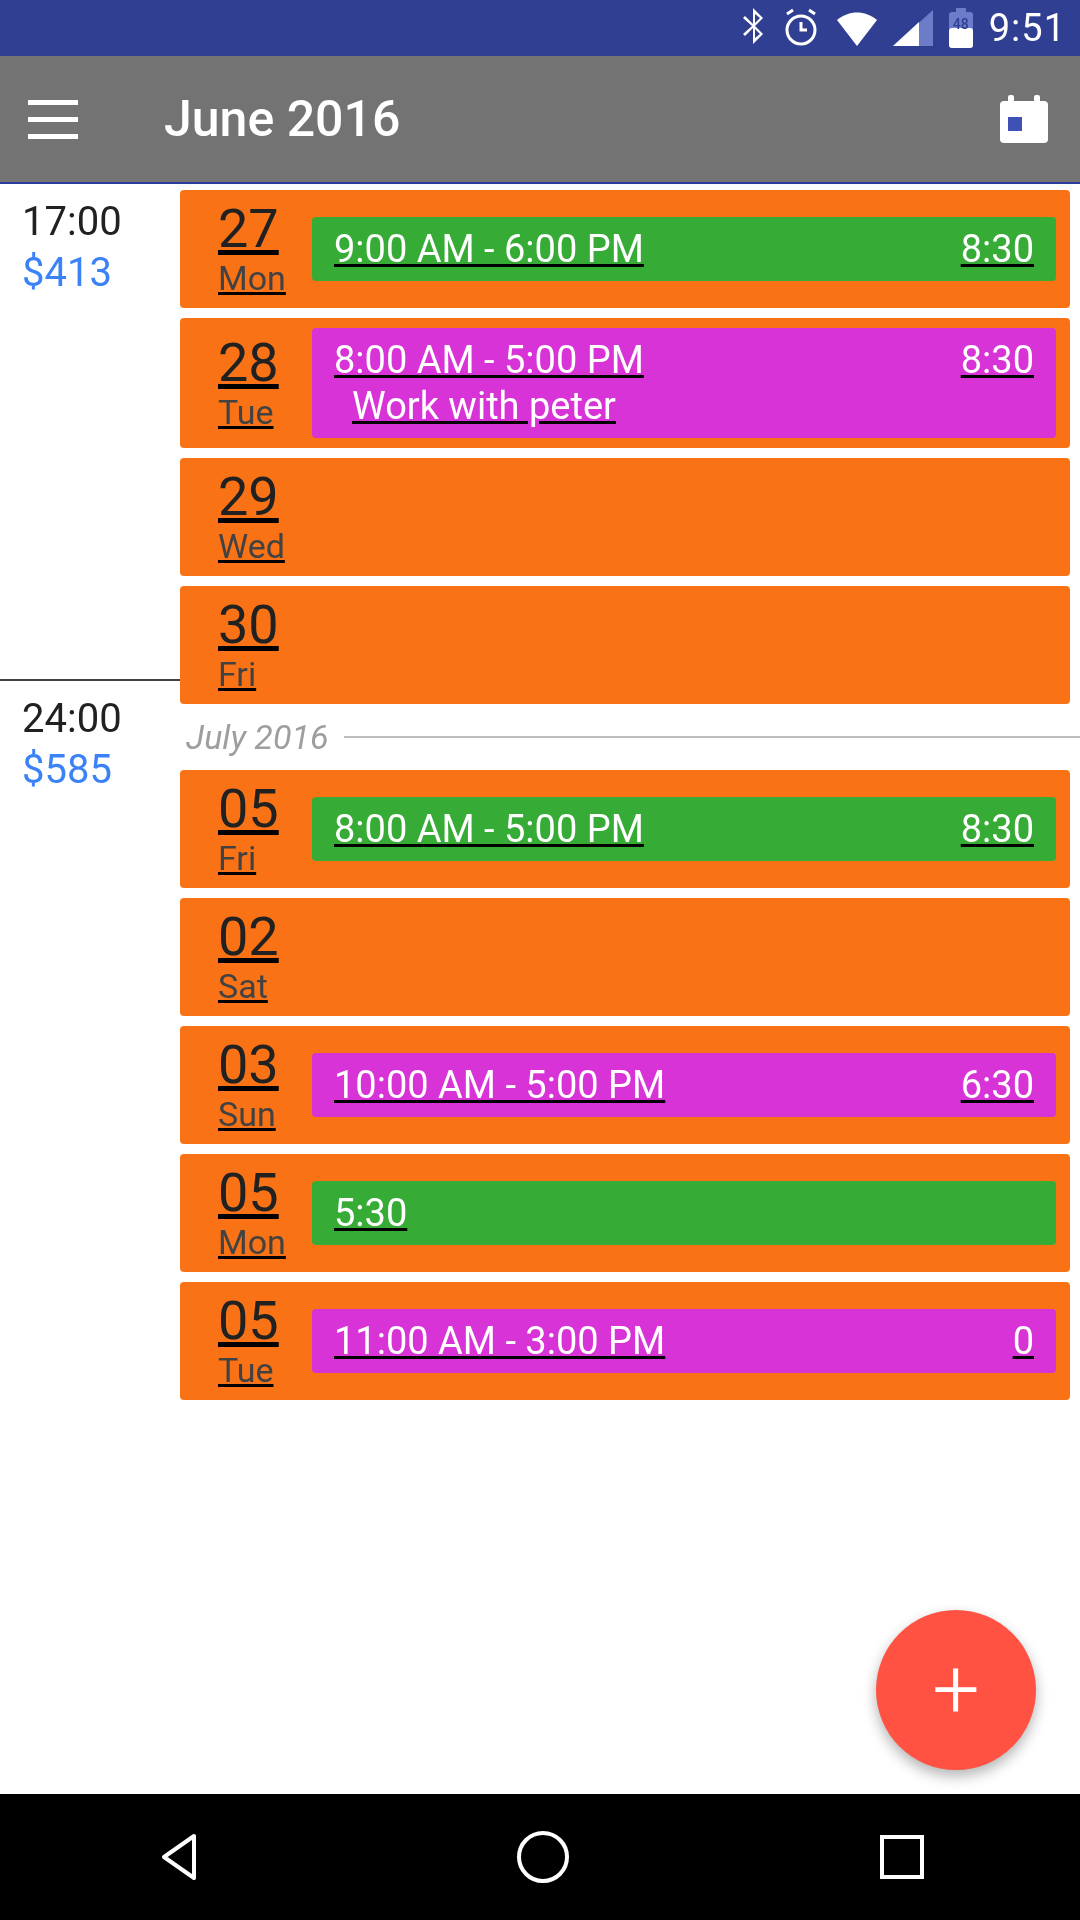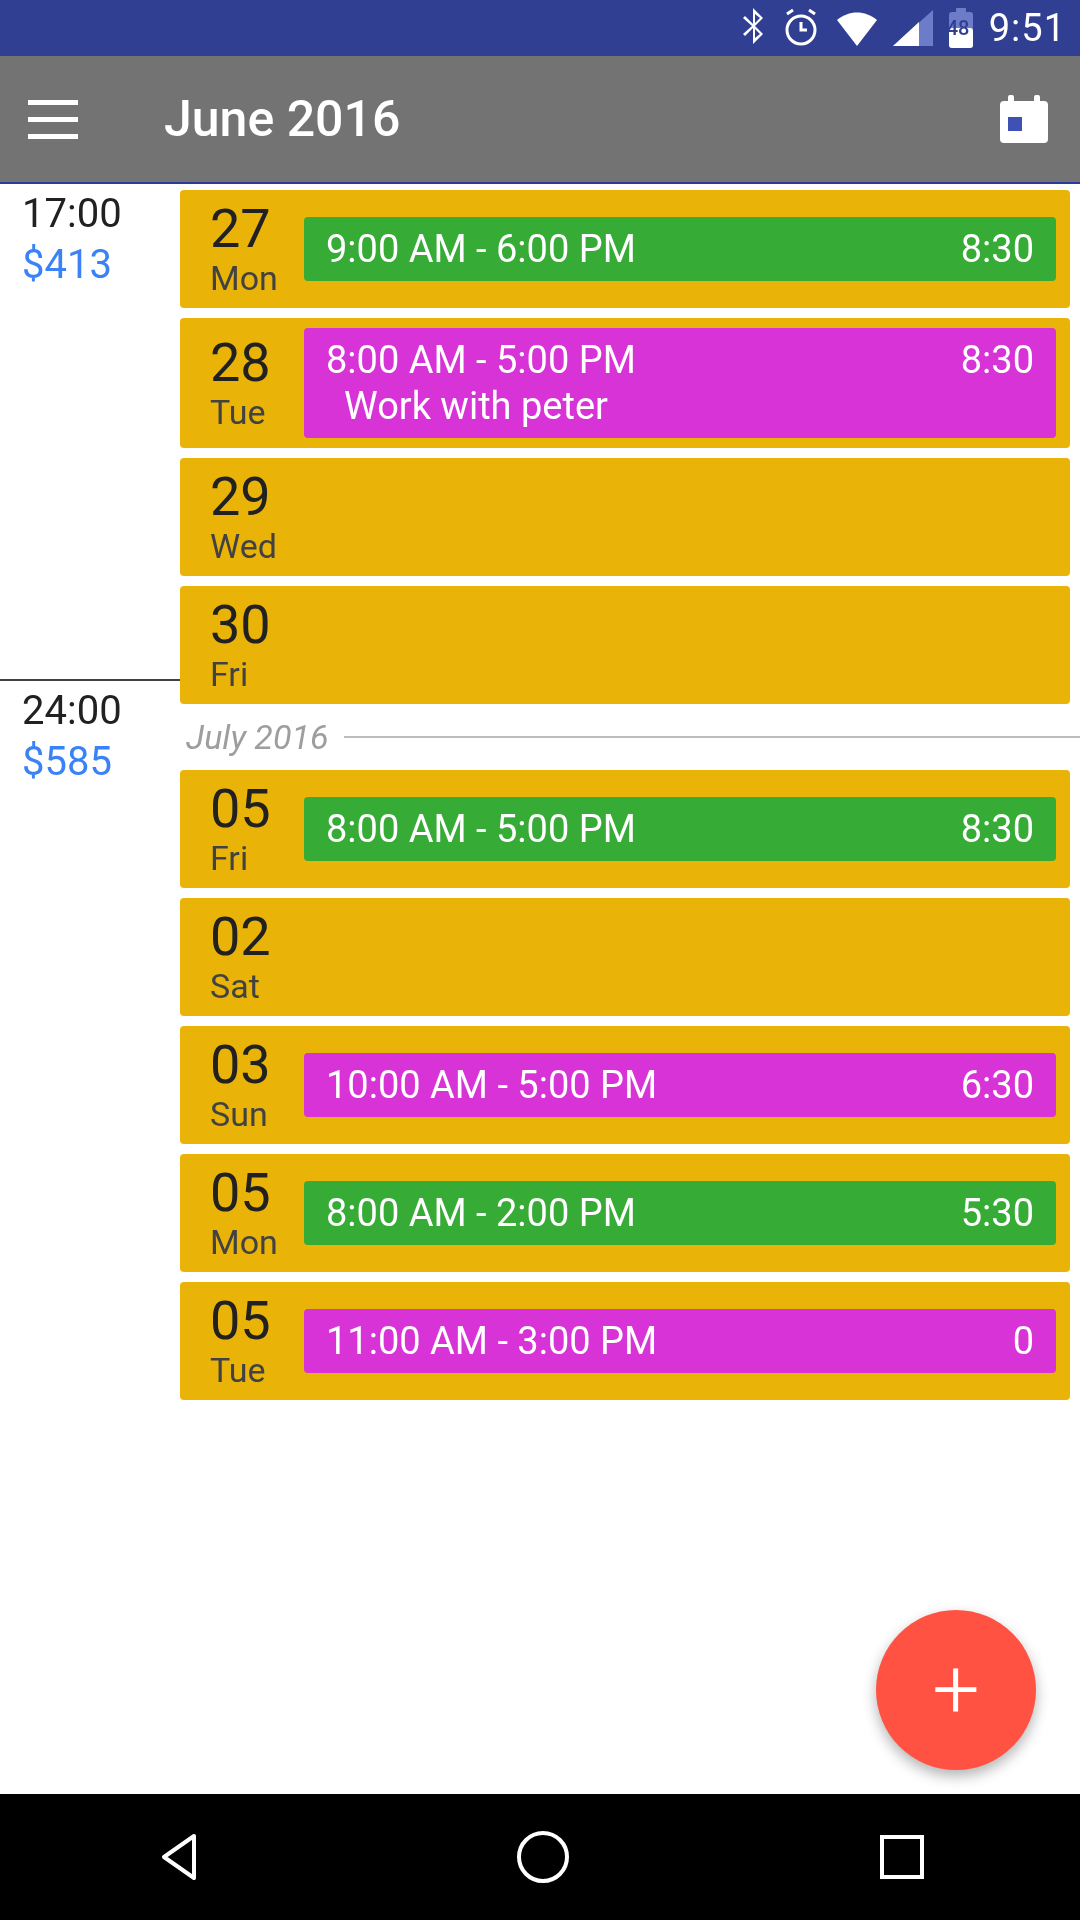--- a/index.html
+++ b/index.html
@@ -14,32 +14,32 @@
   .app-bar { height: 128px; background: #737373; color: #fff; display: flex; align-items: center; padding: 0 28px; border-bottom: 2px solid #2b3b9a; justify-content: flex-end; }
   .hamburger { width: 64px; height: 64px; display: flex; flex-direction: column; justify-content: center; gap: 12px; }
   .hamburger span { height: 5px; background: #fff; width: 50px; }
   .app-title { font-size: 50px; font-weight: 500; margin-left: 72px; flex: 1; }
   .today-btn { width: 56px; height: 56px; }
 
   
   .content { position: relative; height: calc(1920px - 56px - 128px - 126px); overflow: hidden; }
 
   .sidebar { position: absolute; left: 0; top: 0; width: 180px; }
-  .sidebar .block { padding: 6px 0 0 22px; border-radius: 18px; }
+  .sidebar .block { padding: 14px 0 0 22px; border-radius: 18px; }
   .sidebar .block.first { border-top: none; }
   .sidebar .hours { font-size: 40px; color: #212121; }
   .sidebar .amount { font-size: 40px; color: #3b82f6; margin-top: 4px; }
   .sidebar .divider { border-top: 2px solid #424242; width: 180px; }
 
   .list { position: absolute; left: 180px; right: 0; top: 0; }
   .month-label-row { display: flex; align-items: center; gap: 16px; padding: 0 0 0 6px; height: 46px; }
   .month-label { font-size: 34px; color: #9e9e9e; white-space: nowrap; font-style: italic; }
   .month-line { flex: 1; height: 2px; background: #bdbdbd; }
 
-  .day-row { background: #eab308; border-radius: 4px; margin: 10px 10px 10px 0; display: flex; align-items: stretch; min-height: 110px; padding: 10px 0 10px 4px; }
+  .day-row { background: #f97316; border-radius: 4px; margin: 10px 10px 10px 0; display: flex; align-items: stretch; min-height: 110px; padding: 10px 0 10px 12px; text-decoration: underline; }
   .day-row.first { margin-top: 6px; }
   .day-date { width: 120px; padding: 2px 0 0 26px; display: flex; flex-direction: column; justify-content: center; }
   .day-num { font-size: 54px; font-weight: 400; color: #212121; line-height: 1.0; }
   .day-dow { font-size: 34px; color: #424242; margin-top: 2px; }
 
   .events { flex: 1; display: flex; flex-direction: column; justify-content: center; gap: 6px; padding-right: 14px; }
   .event { border-radius: 4px; padding: 10px 22px 10px 22px; color: #fff; display: flex; flex-direction: column; }
   .event.green { background: #36ab36; }
   .event.magenta { background: #d733d7; }
   .event .row1 { display: flex; justify-content: space-between; align-items: baseline; }
@@ -81,21 +81,21 @@
         <path d="M0 36 L40 36 L40 0 Z" fill="#6c7cc9"></path>
         <path d="M0 36 L26 36 L26 12 Z" fill="#fff"></path>
       </svg>
   </span>
   <span style="position:relative;">
     <svg width="28" height="40" viewBox="0 0 28 40">
         <rect x="2" y="4" width="24" height="36" rx="3" fill="#6c7cc9"></rect>
         <rect x="9" y="0" width="10" height="5" rx="1" fill="#6c7cc9"></rect>
         <rect x="2" y="20" width="24" height="20" rx="3" fill="#fff"></rect>
       </svg>
-    <span style="position:absolute;left:0;right:0;top:8px;font-size:20px;color:#313f93;font-weight:500;">48</span>
+    <span style="position:absolute;left:0;right:0;top:8px;font-size:14px;color:#313f93;text-align:center;font-weight:500;">48</span>
   </span>
   <span class="clock-text">9:51</span>
 </div>
 
 <div class="app-bar">
   <div class="hamburger">
     <span></span>
       <span></span>
       <span></span>
   </div>
@@ -217,21 +217,20 @@
     </div>
 
     <div class="day-row">
       <div class="day-date">
         <div class="day-num">05</div>
         <div class="day-dow">Mon</div>
       </div>
       <div class="events">
         <div class="event green">
           <div class="row1">
-            <span class="time">8:00 AM - 2:00 PM</span>
             <span class="dur">5:30</span>
           </div>
         </div>
       </div>
     </div>
 
     <div class="day-row">
       <div class="day-date">
         <div class="day-num">05</div>
         <div class="day-dow">Tue</div>

